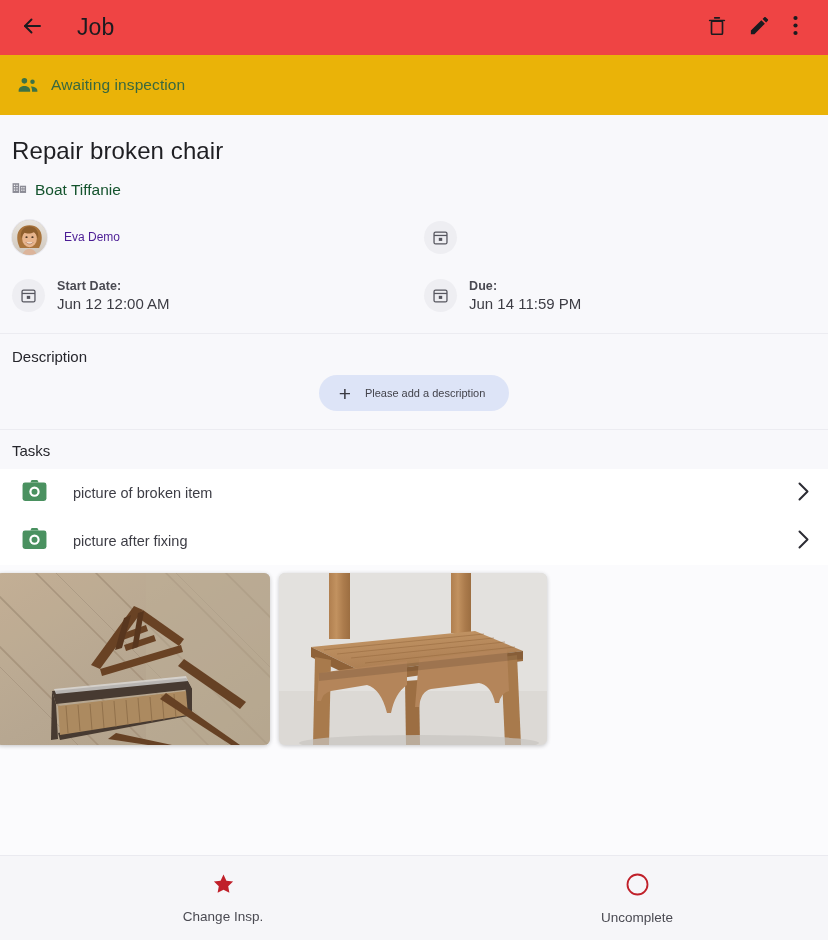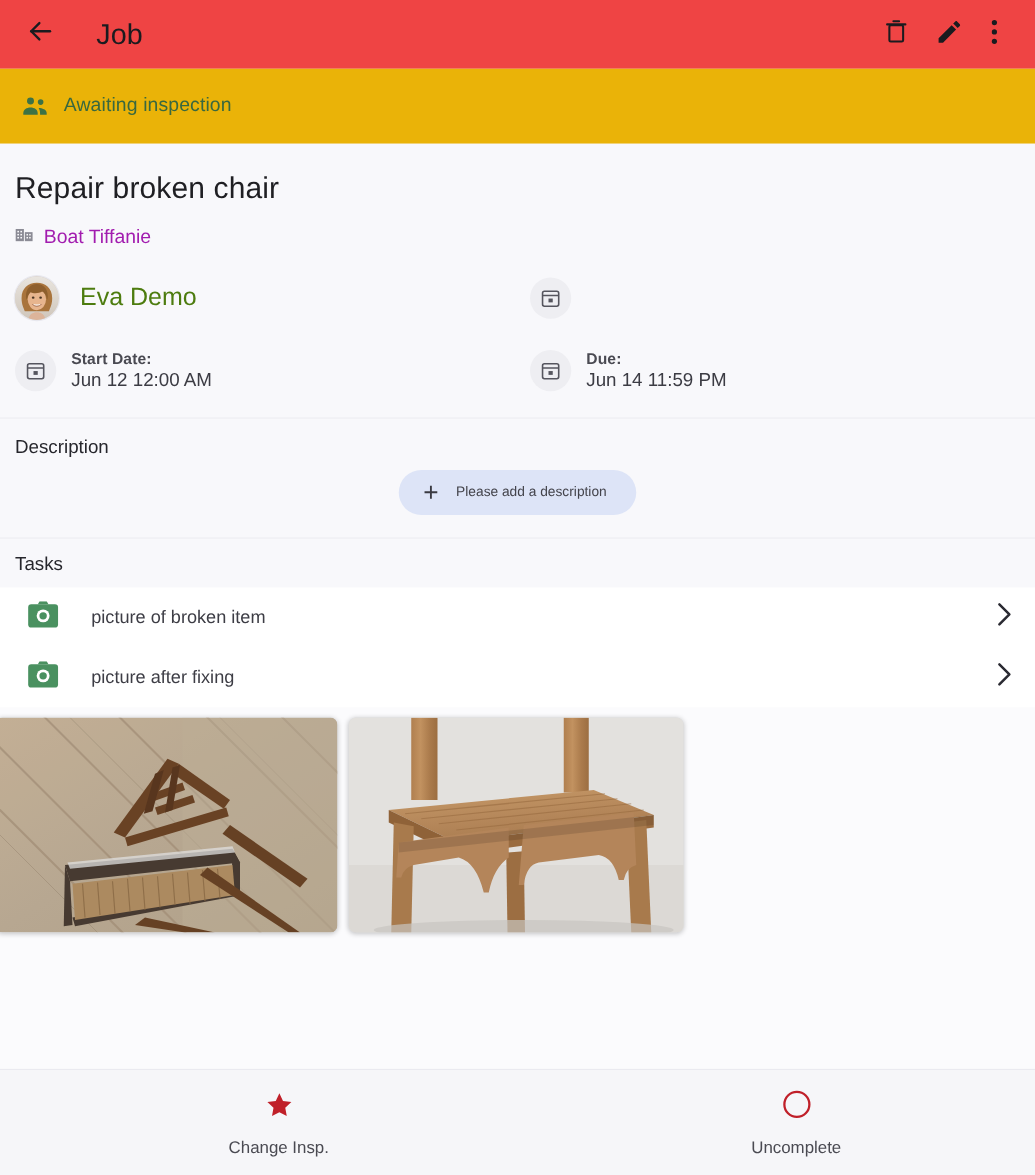--- a/index.html
+++ b/index.html
@@ -76,40 +76,40 @@
   }
   .site-row {
     display: flex;
     align-items: center;
     margin-top: 15px;
     gap: 8px;
     cursor: pointer;
     width: fit-content;
   }
   .site-row .name {
-    color: #a21caf;
+    color: #14532d;
     font-size: 15.5px;
   }
 
   .meta-grid {
     margin-top: 18px;
     display: grid;
     grid-template-columns: 1fr 1fr;
     row-gap: 18px;
   }
   .meta-cell { display: flex; align-items: center; gap: 12px; min-height: 40px; }
   .meta-cell.right { padding-left: 12px; }
 
   .avatar {
     width: 35px; height: 35px; border-radius: 50%;
     overflow: hidden; flex: none;
     background: #d9cfc4;
     box-shadow: 0 0 0 1px #e8e8ee;
   }
-  .assignee-name { font-size: 20px; color: #4d7c0f; margin-left: 5px;}
+  .assignee-name { font-size: 12px; color: #4c1d95; margin-left: 5px;}
 
   .cal-circle {
     width: 33px; height: 33px; border-radius: 50%;
     background: #eeeef2;
     display: flex; align-items: center; justify-content: center;
     flex: none;
   }
   .date-text .k {
     font-size: 12.5px; font-weight: bold; color: #4a4a52; line-height: 16px;
     letter-spacing: .1px;

